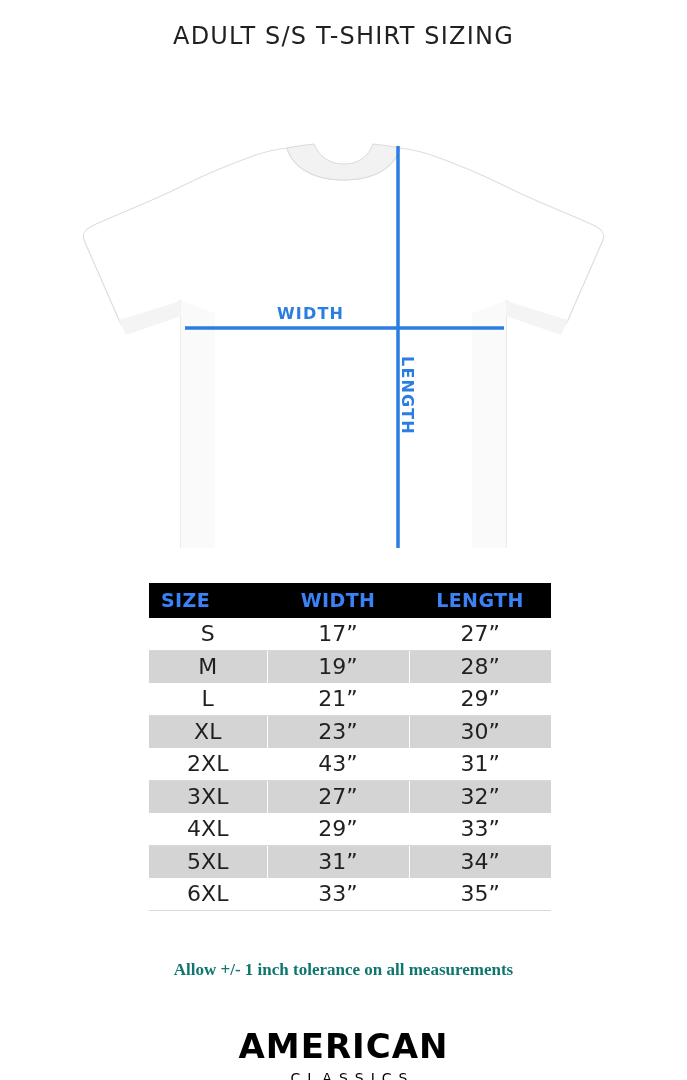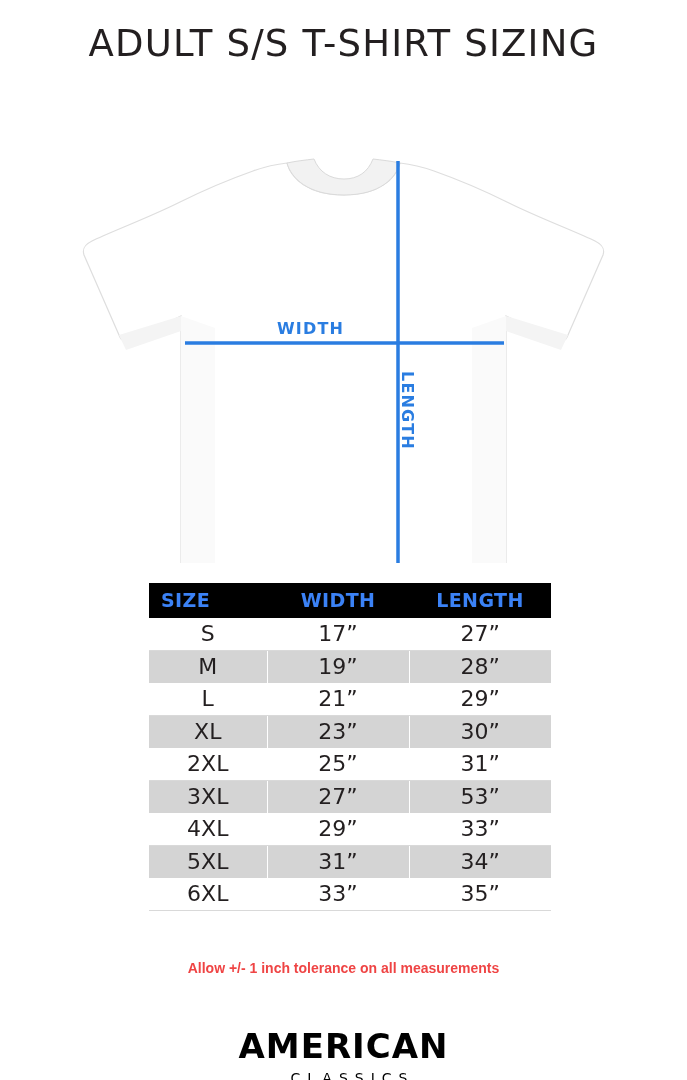--- a/index.html
+++ b/index.html
@@ -17,21 +17,21 @@
   }
   .page {
     width: 687px;
     height: 1080px;
     position: relative;
   }
 
   
   .title {
     text-align: center;
-    font-size: 37px;
+    font-size: 24px;
     letter-spacing: 1.2px;
     font-weight: 400;
     color: #231f20;
     padding-top: 22px;
     font-family: "DejaVu Sans", sans-serif;
   }
 
   
   .shirt-area {
     position: relative;
@@ -105,24 +105,24 @@
   tr.even td { background: #d4d4d4; }
   tr.odd td  { border-bottom: 1px solid #d9d9d9; }
 
   
   .note {
     position: absolute;
     left: 0;
     top: 960px;
     width: 687px;
     text-align: center;
-    color: #ef4444;
-    font-size: 14px;
-    font-weight: bold;
-    font-family: Liberation Sans, sans-serif;
+    color: #0f766e;
+    font-size: 17px;
+    font-weight: bold;
+    font-family: Liberation Serif, serif;
   }
 
   
   .brand {
     position: absolute;
     left: 0;
     top: 992px;
     width: 687px;
     text-align: center;
     margin-top: 34px;
@@ -220,27 +220,27 @@
           <td>21”</td>
           <td>29”</td>
         </tr>
         <tr class="even">
           <td>XL</td>
           <td>23”</td>
           <td>30”</td>
         </tr>
         <tr class="odd">
           <td>2XL</td>
-          <td>25”</td>
+          <td>43”</td>
           <td>31”</td>
         </tr>
         <tr class="even">
           <td>3XL</td>
           <td>27”</td>
-          <td>53”</td>
+          <td>32”</td>
         </tr>
         <tr class="odd">
           <td>4XL</td>
           <td>29”</td>
           <td>33”</td>
         </tr>
         <tr class="even">
           <td>5XL</td>
           <td>31”</td>
           <td>34”</td>

